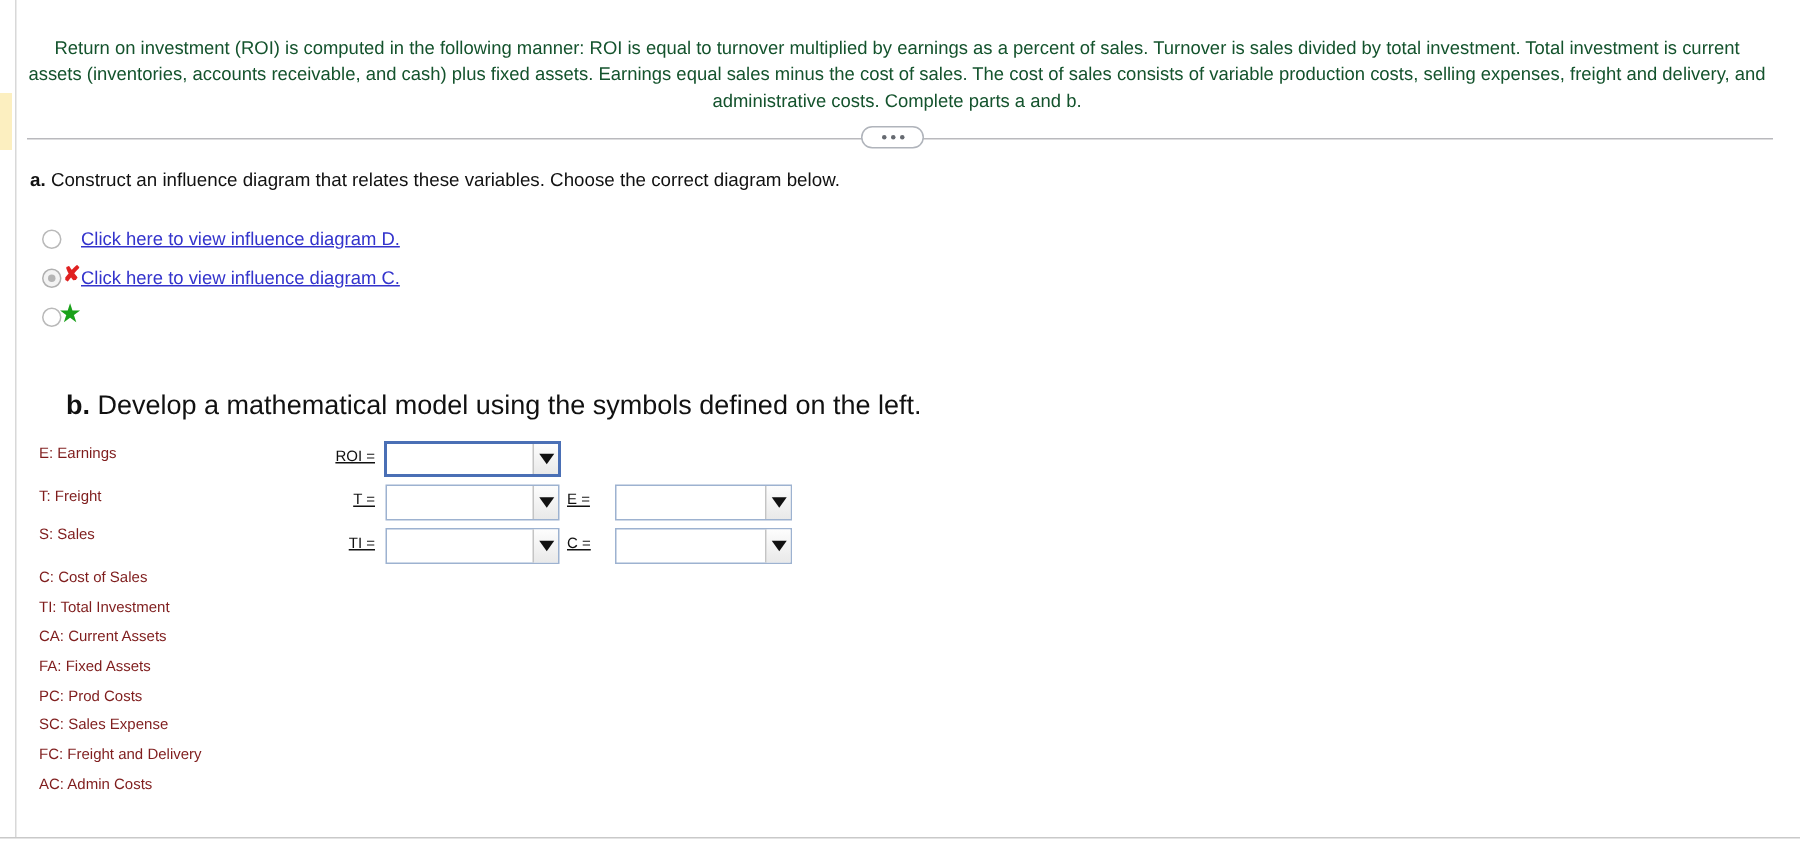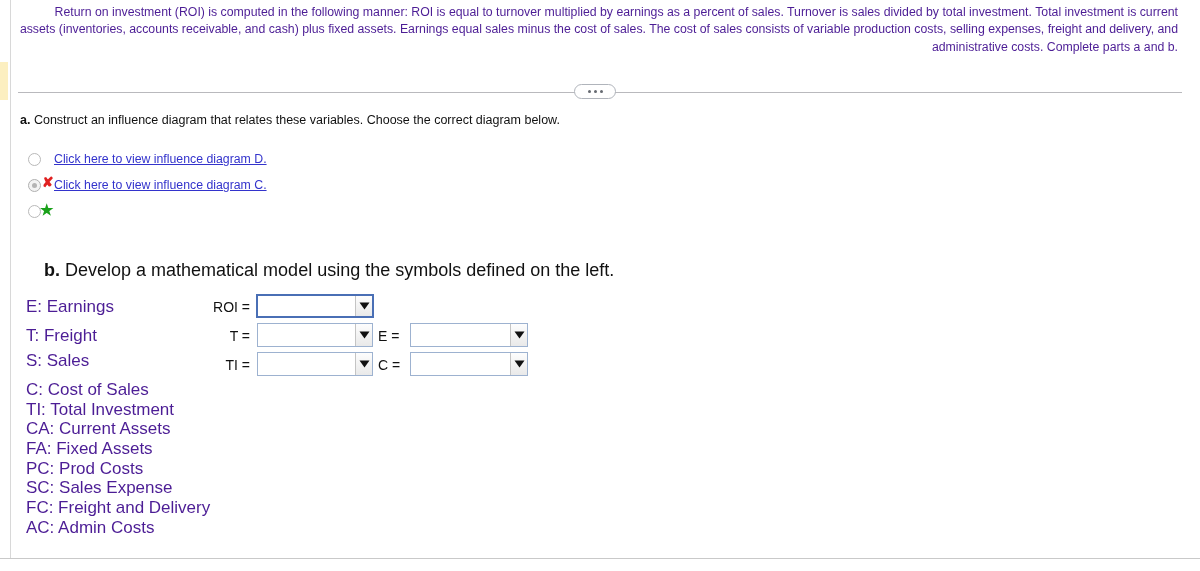--- a/index.html
+++ b/index.html
@@ -41,26 +41,26 @@
     top: 558px;
     width: 1200px;
     height: 1px;
     background: #c9c9c9;
   }
 
   
   .intro {
     position: absolute;
     left: 18px;
-    top: 4px;
+    top: 24px;
     width: 1160px;
     font-size: 12.3px;
     line-height: 17.4px;
-    color: #4c1d95;
-    text-align: right;
+    color: #14532d;
+    text-align: center;
   }
 
   
   .divider-wrap {
     position: absolute;
     left: 18px;
     top: 84px;
     width: 1164px;
     height: 18px;
   }
@@ -178,45 +178,46 @@
   .part-b-prompt .lead { font-weight: bold; }
 
   
   .legend {
     position: absolute;
     left: 26px;
     top: 296px;
     width: 180px;
   }
   .legend-item {
-    font-size: 17px;
-    color: #4c1d95;
+    font-size: 10px;
+    color: #7f1d1d;
     white-space: nowrap;
   }
   .legend-item.sp-0 { position: absolute; top: 1px; }
   .legend-item.sp-1 { position: absolute; top: 30px; }
   .legend-item.sp-2 { position: absolute; top: 55px; text-align: right; }
   .legend-item.sp-3 { position: absolute; top: 84px; }
   .legend-item.sp-4 { position: absolute; top: 104px; }
   .legend-item.sp-5 { position: absolute; top: 123px; }
   .legend-item.sp-6 { position: absolute; top: 143px; }
   .legend-item.sp-7 { position: absolute; top: 163px; }
   .legend-item.sp-8 { position: absolute; top: 182px; }
   .legend-item.sp-9 { position: absolute; top: 202px; }
   .legend-item.sp-10 { position: absolute; top: 222px; }
 
   
   .eq-area { position: absolute; left: 0; top: 0; }
   .eq-row { position: absolute; height: 26px; }
   .eq-label {
     position: absolute;
-    font-size: 14px;
+    font-size: 10px;
     color: #111;
     text-align: right;
     white-space: nowrap;
+    text-decoration: underline;
   }
   .ddl {
     position: absolute;
     height: 24px;
     background: #ffffff;
     border: 1px solid #9db2d0;
     display: flex;
     align-items: stretch;
     justify-content: flex-end;
     cursor: pointer;

